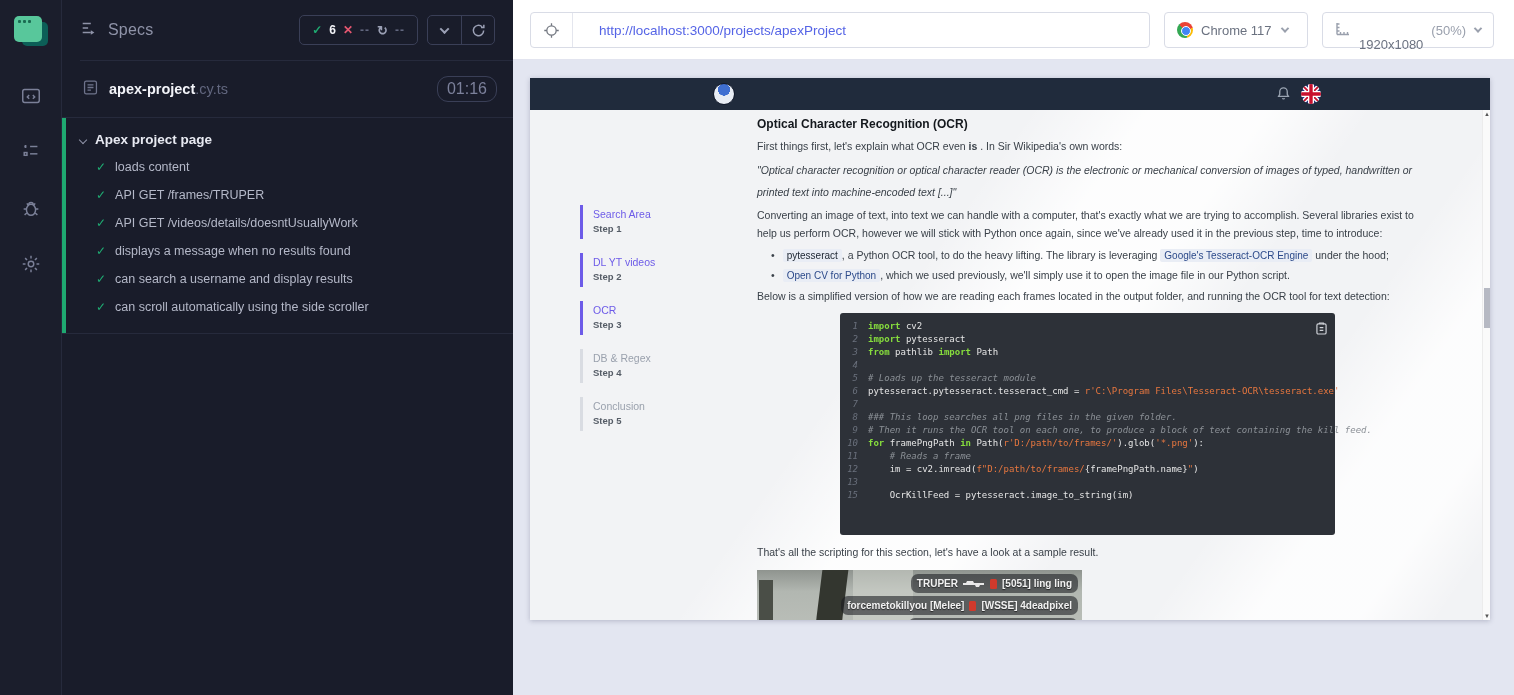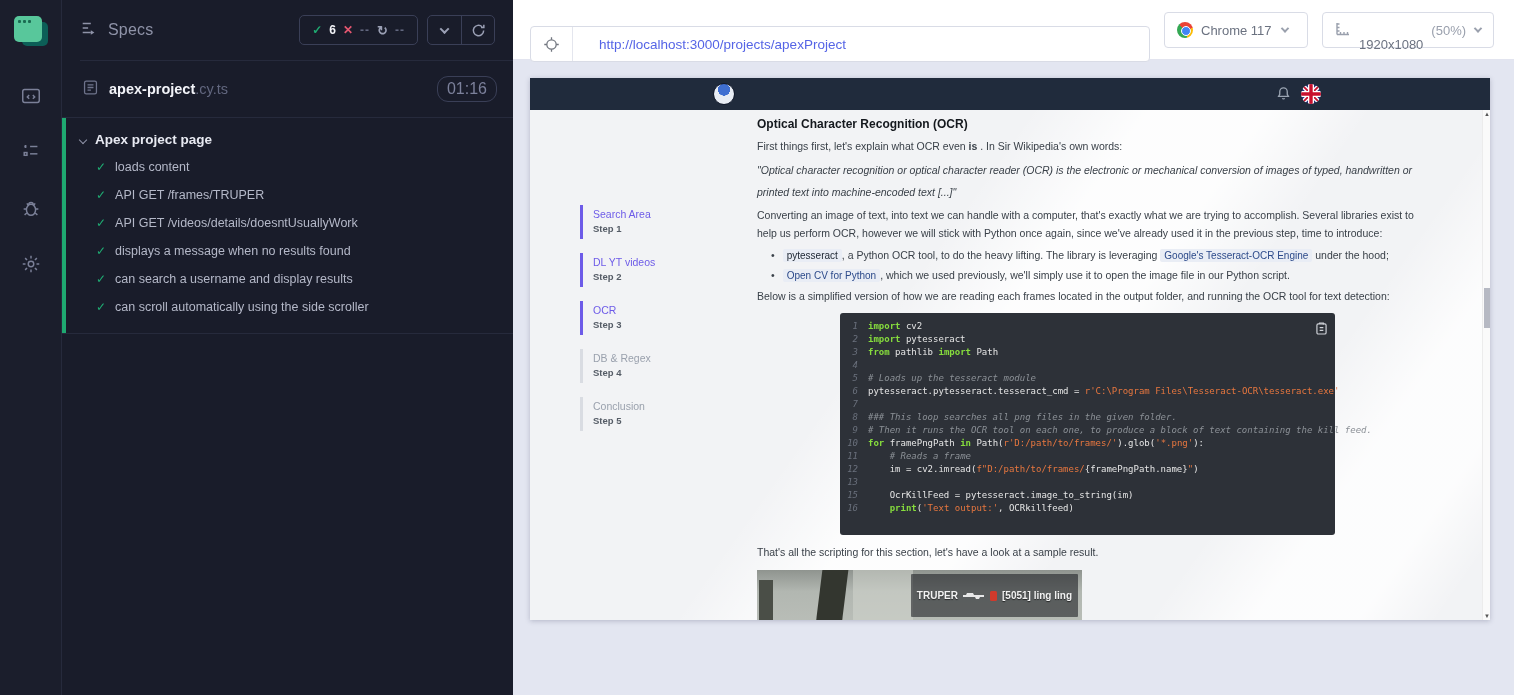--- a/index.html
+++ b/index.html
@@ -46,21 +46,21 @@
   .suite-head { display:flex; align-items:center; padding:6px 0 6px 14px; cursor:pointer; }
   .suite-chev { width:6px; height:6px; border-right:1.6px solid #8f93a8; border-bottom:1.6px solid #8f93a8; transform:rotate(45deg); margin-right:9px; }
   .suite-title { color:#e8eaf2; font-size:13.5px; font-weight:bold; }
   .test-row { display:flex; align-items:center; height:28px; padding-left:30px; font-size:12.5px; color:#b4b8c8; cursor:pointer; }
   .test-check { color:#1fa971; font-size:12px; margin-right:9px; }
 
   
   .stage { flex:1; position:relative; background:#e3e6f1; }
   .topbar { height:60px; background:#ffffff; border-bottom:1px solid #e2e4ef; position:relative; }
   .url-wrap { position:absolute; left:17px; top:12px; width:620px; height:36px; background:#fff;
-    border:1px solid #d9dce6; border-radius:4px; display:flex; align-items:center;margin-top:14px; }
+    border:1px solid #d9dce6; border-radius:4px; display:flex; align-items:center; }
   .picker-btn { width:42px; height:100%; display:flex; align-items:center; justify-content:center;
     border-right:1px solid #e4e6ee; cursor:pointer; }
   .picker-btn svg { width:17px; height:17px; stroke:#71767f; fill:none; stroke-width:1.5; }
   .url-text { padding-left:26px; font-size:13.5px; color:#5564e6; cursor:text; white-space:nowrap; }
   .select-box { position:absolute; top:12px; height:36px; background:#fff; border:1px solid #d9dce6;
     border-radius:4px; display:flex; align-items:center; padding:0 12px; gap:8px; cursor:pointer;
     font-size:13px; color:#6b7280; }
   .select-box .chev { border-color:#9aa0ad; width:6px; height:6px; margin-left:2px; }
   .browser-select { left:651px; width:144px; }
   .viewport-select { left:809px; width:172px; justify-content:flex-start; }
@@ -123,21 +123,21 @@
 
   
   .sample-wrap { position:relative; margin-top:9px; height:120px; }
   .kf-img { position:absolute; left:0; top:0; width:325px; height:120px; overflow:hidden;
     background:linear-gradient(180deg, #8f948f 0%, #b2b7b1 18%, #bcc0ba 55%, #8b9597 74%, #49616e 82%, #35505e 100%); }
   .kf-img .pillar { position:absolute; left:58px; top:-6px; width:26px; height:132px; background:#33362f; transform:skewX(-7deg); }
   .kf-img .pillar2 { position:absolute; left:2px; top:10px; width:14px; height:56px; background:#4a4e47; }
   .kf-img .panel { position:absolute; left:96px; top:0; width:60px; height:120px; background:rgba(210,214,206,.55); }
   .kf-lines { position:absolute; right:4px; top:4px; display:flex; flex-direction:column; align-items:flex-end; }
   .kf-pill { display:flex; align-items:center; gap:5px; background:rgba(26,28,32,.58); color:#f2f2f2;
-    font-size:10px; font-weight:bold; padding:16px 6px; margin-bottom:3px; border-radius:1px; text-shadow:0 1px 1px rgba(0,0,0,.6); }
+    font-size:10px; font-weight:bold; padding:4px 6px; margin-bottom:3px; border-radius:7px; text-shadow:0 1px 1px rgba(0,0,0,.6); }
   .kf-armor { width:7px; height:10px; background:#d03a2c; border-radius:1.5px; display:inline-block; }
   .kf-weap svg { display:block; }
 
   
   .pagescroll { position:absolute; right:0; top:32px; bottom:0; width:8px; background:#fafafa; border-left:1px solid #ececec; }
   .pagescroll .arrow { position:absolute; left:1px; width:6px; height:6px; color:#555; font-size:6px; line-height:6px; text-align:center; }
   .pagescroll .up { top:1px; } .pagescroll .down { bottom:1px; }
   .ps-thumb { position:absolute; left:1px; top:178px; width:6px; height:40px; background:#b6b9c3; cursor:grab; }
 </style>
 </head>
@@ -353,21 +353,20 @@
                 <div class="code-line"><span class="ln">5</span><span class="lc"><span class="tok-c"># Loads up the tesseract module</span></span></div>
                 <div class="code-line"><span class="ln">6</span><span class="lc"><span class="tok-p">pytesseract.pytesseract.tesseract_cmd = </span><span class="tok-s">r'C:\Program Files\Tesseract-OCR\tesseract.exe'</span></span></div>
                 <div class="code-line"><span class="ln">7</span><span class="lc"></span></div>
                 <div class="code-line"><span class="ln">8</span><span class="lc"><span class="tok-c">### This loop searches all png files in the given folder.</span></span></div>
                 <div class="code-line"><span class="ln">9</span><span class="lc"><span class="tok-c"># Then it runs the OCR tool on each one, to produce a block of text containing the kill feed.</span></span></div>
                 <div class="code-line"><span class="ln">10</span><span class="lc"><span class="tok-k">for</span><span class="tok-p"> framePngPath </span><span class="tok-k">in</span><span class="tok-p"> Path(</span><span class="tok-s">r'D:/path/to/frames/'</span><span class="tok-p">).glob(</span><span class="tok-s">'*.png'</span><span class="tok-p">):</span></span></div>
                 <div class="code-line"><span class="ln">11</span><span class="lc"><span class="tok-p">    </span><span class="tok-c"># Reads a frame</span></span></div>
                 <div class="code-line"><span class="ln">12</span><span class="lc"><span class="tok-p">    im = cv2.imread(</span><span class="tok-s">f"D:/path/to/frames/</span><span class="tok-p">{framePngPath.name}</span><span class="tok-s">"</span><span class="tok-p">)</span></span></div>
                 <div class="code-line"><span class="ln">13</span><span class="lc"></span></div>
                 <div class="code-line"><span class="ln">15</span><span class="lc"><span class="tok-p">    OcrKillFeed = pytesseract.image_to_string(im)</span></span></div>
-                <div class="code-line"><span class="ln">16</span><span class="lc"><span class="tok-p">    </span><span class="tok-k">print</span><span class="tok-p">(</span><span class="tok-s">'Text output:'</span><span class="tok-p">, OCRkillfeed)</span></span></div>
               </div>
             <span class="copy-btn">
               <svg viewBox="0 0 12 14">
                   <rect x="1" y="2" width="10" height="11" rx="1.5"></rect>
                   <path d="M4 2V1h4v1.5"></path>
                   <path d="M4 6h4M4 9h4"></path>
                 </svg>
             </span>
           </div>
 

